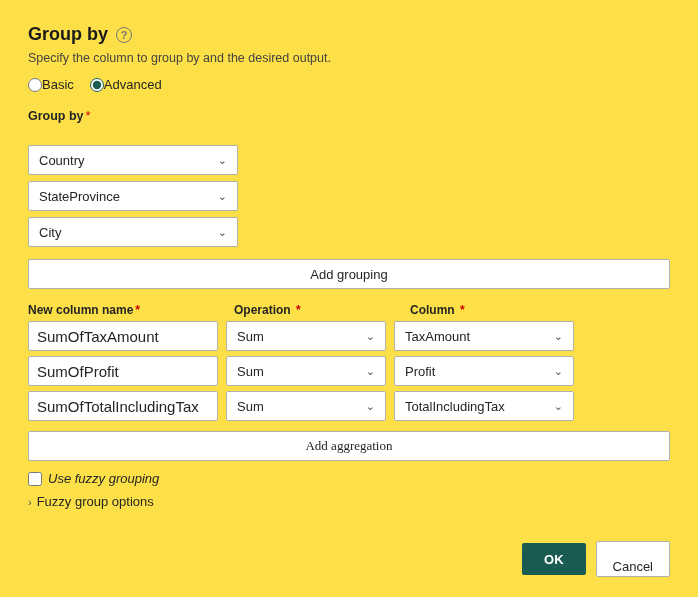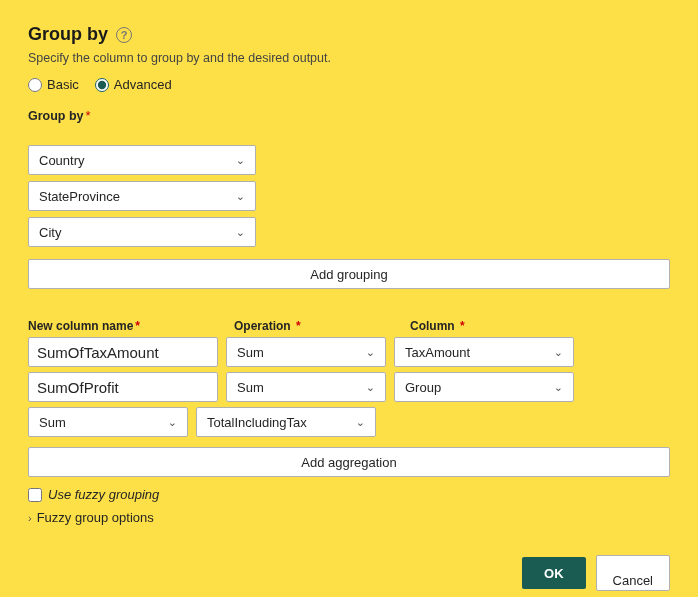--- a/index.html
+++ b/index.html
@@ -51,21 +51,20 @@
     }
     .radio-row {
       display: flex;
       align-items: center;
       gap: 16px;
       margin-bottom: 16px;
     }
     .radio-option {
       display: flex;
       align-items: flex-end;
-      gap: 5px;
       cursor: pointer;
     }
     .radio-option input[type="radio"] {
       accent-color: #1a5c52;
       width: 14px;
       height: 14px;
       cursor: pointer;
     }
     .radio-label {
       font-size: 13px;
@@ -101,35 +100,35 @@
       color: #555;
       font-size: 11px;
     }
     .group-by-dropdowns {
       display: flex;
       flex-direction: column;
       gap: 6px;
       margin-bottom: 12px;
     }
     .group-dropdown-wrap {
-      width: 228px;
+      width: 210px;
     }
     .add-grouping-btn {
       display: inline-flex;
       align-items: center;
       justify-content: center;
       border: 1px solid #b0b0b0;
       border-radius: 2px;
       background: #fff;
       padding: 5px 16px;
       font-size: 13px;
       color: #252525;
       cursor: pointer;
       height: 30px;
-      margin-bottom: 30px;
+      margin-bottom: 14px;
     }
     .agg-rows {
       display: flex;
       flex-direction: column;
       gap: 5px;
       margin-bottom: 10px;
     }
     .agg-row {
       display: flex;
       align-items: center;
@@ -157,20 +156,21 @@
       justify-content: center;
       border: 1px solid #b0b0b0;
       border-radius: 2px;
       background: #fff;
       padding: 5px 32px;
       font-size: 13px;
       color: #252525;
       cursor: pointer;
       height: 30px;
       margin-bottom: 10px;
+      font-family: Liberation Serif, serif;
     }
     .fuzzy-row {
       display: flex;
       align-items: center;
       gap: 6px;
       margin-bottom: 8px;
     }
     .fuzzy-checkbox {
       width: 14px;
       height: 14px;
@@ -315,26 +315,27 @@
       </div>
     </div>
 
     <div class="agg-row">
       <input class="agg-name-input" type="text" value="SumOfProfit" style="">
       <div class="dropdown agg-operation-dropdown">
         <span class="dropdown-text">Sum</span>
         <span class="chevron-icon">⌄</span>
       </div>
       <div class="dropdown agg-column-dropdown">
-        <span class="dropdown-text">Group</span>
+        <span class="dropdown-text">Profit</span>
         <span class="chevron-icon">⌄</span>
       </div>
     </div>
 
     <div class="agg-row">
+      <input class="agg-name-input" type="text" value="SumOfTotalIncludingTax" style="">
       <div class="dropdown agg-operation-dropdown">
         <span class="dropdown-text">Sum</span>
         <span class="chevron-icon">⌄</span>
       </div>
       <div class="dropdown agg-column-dropdown">
         <span class="dropdown-text">TotalIncludingTax</span>
         <span class="chevron-icon">⌄</span>
       </div>
     </div>
 

